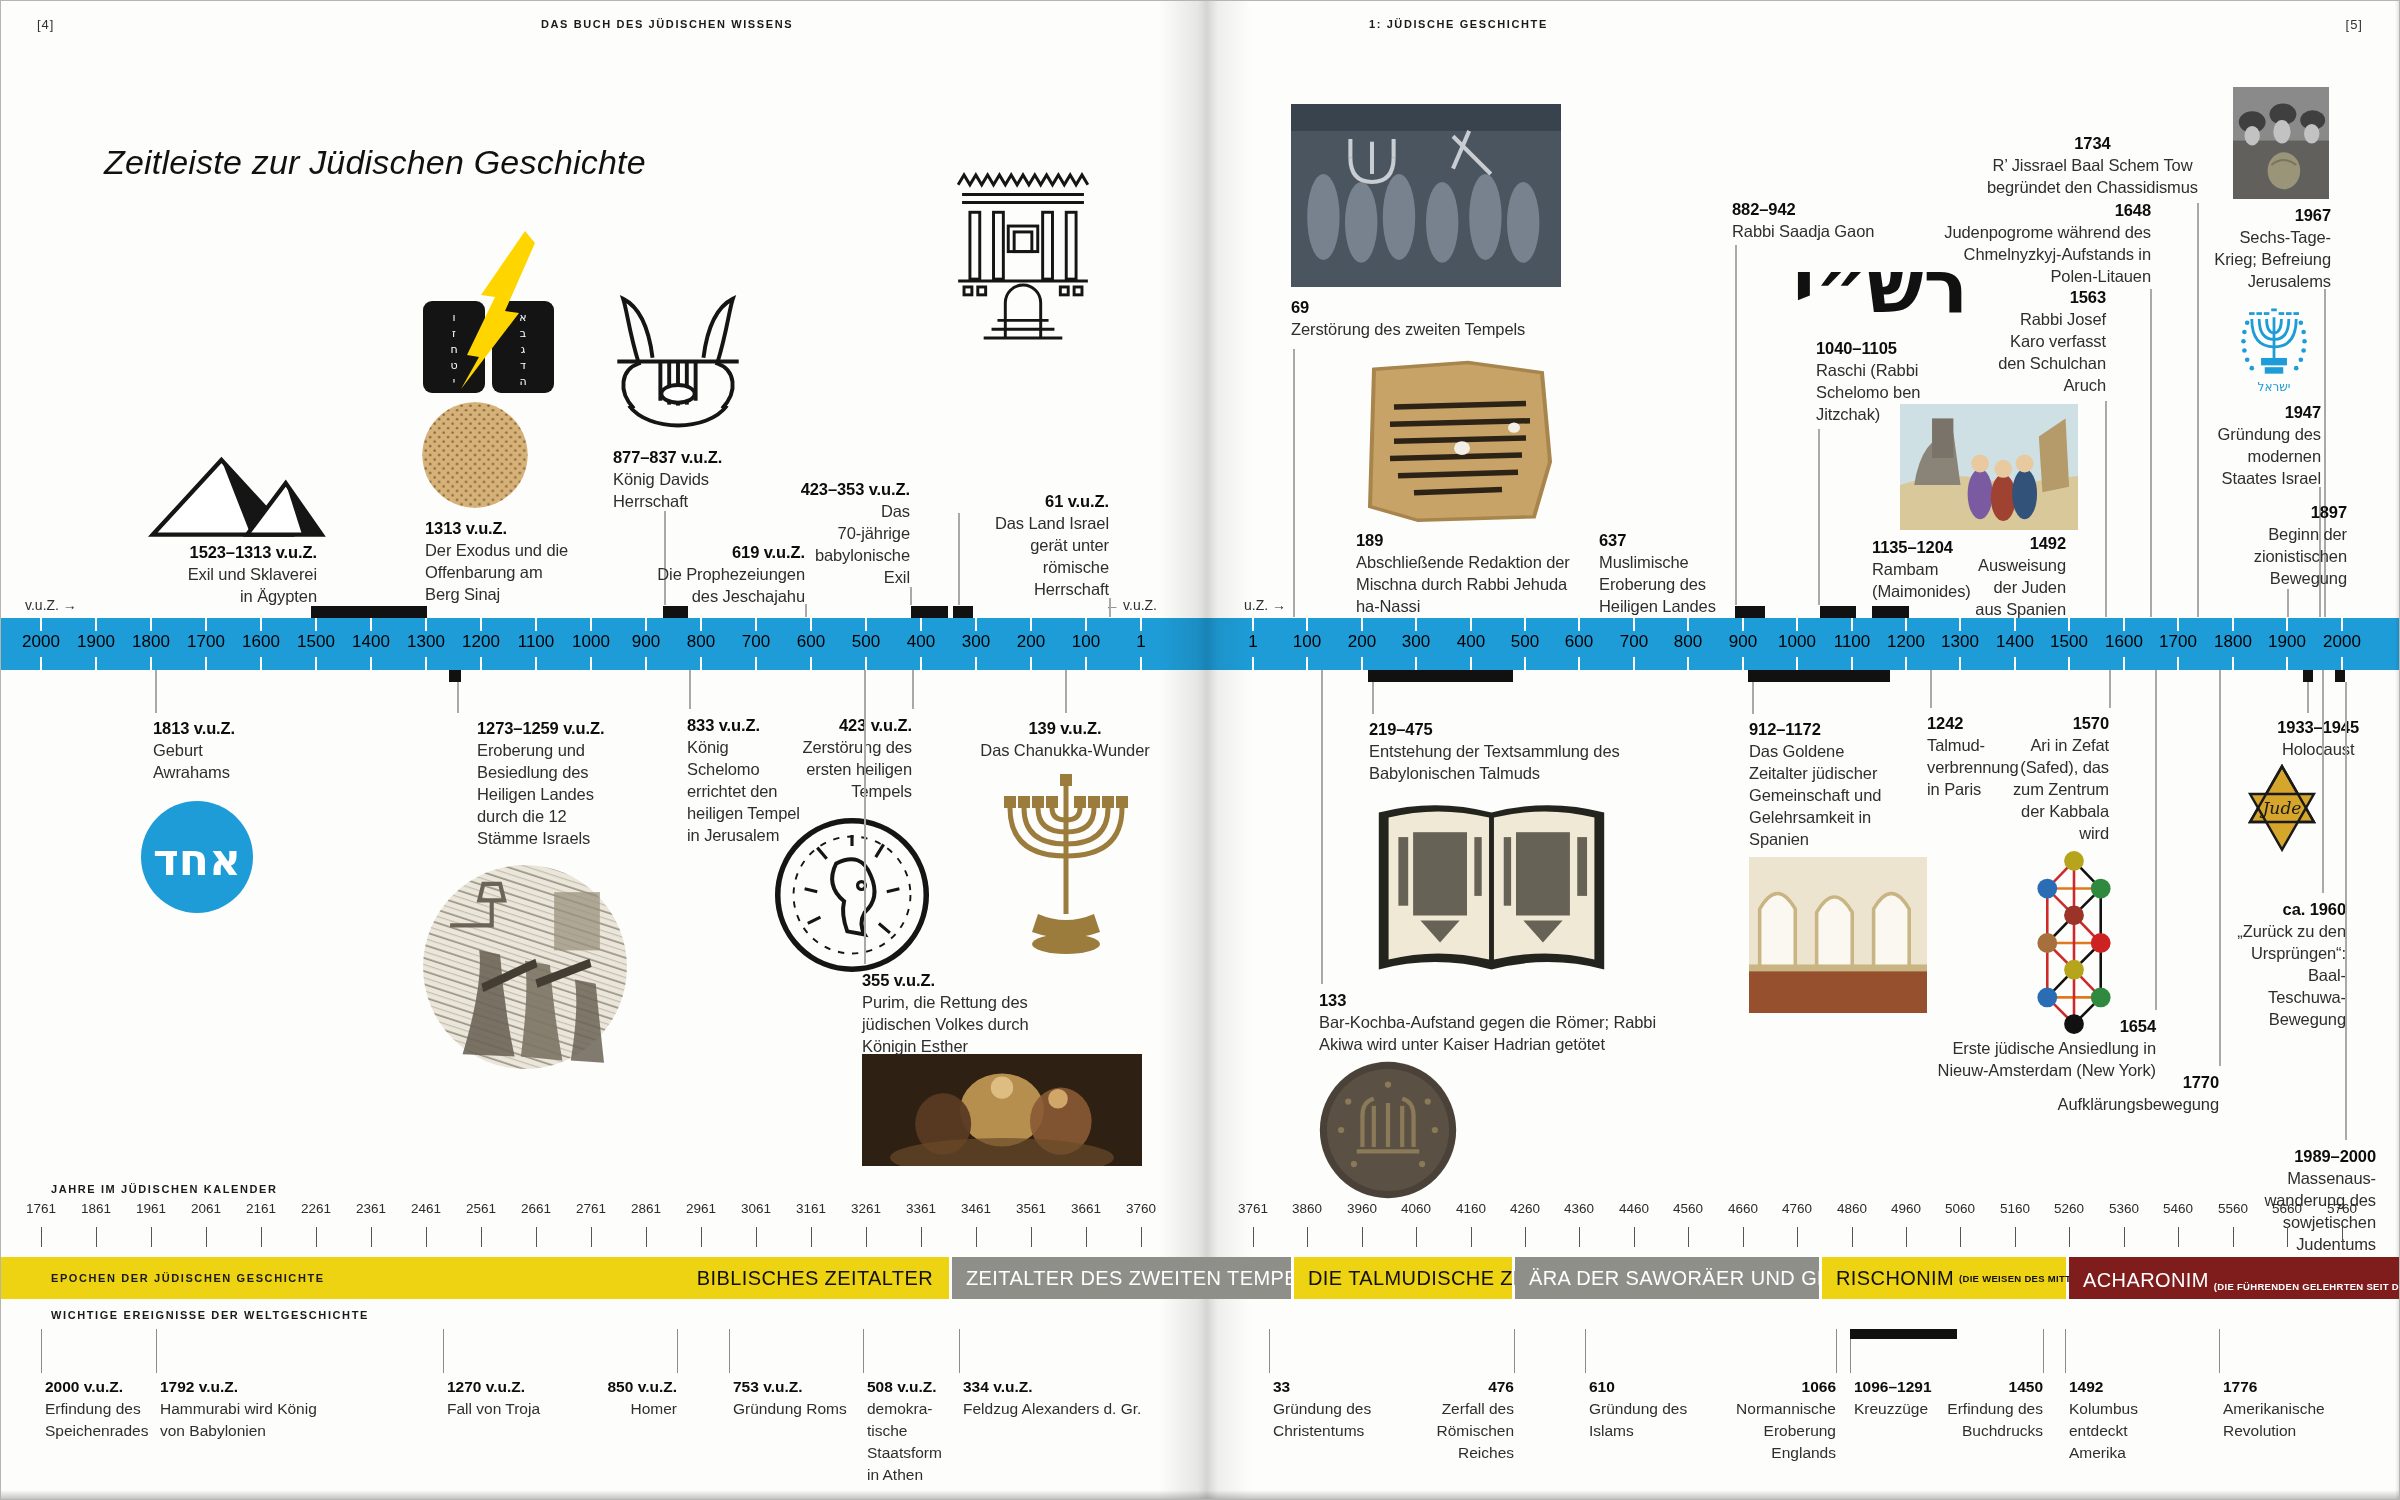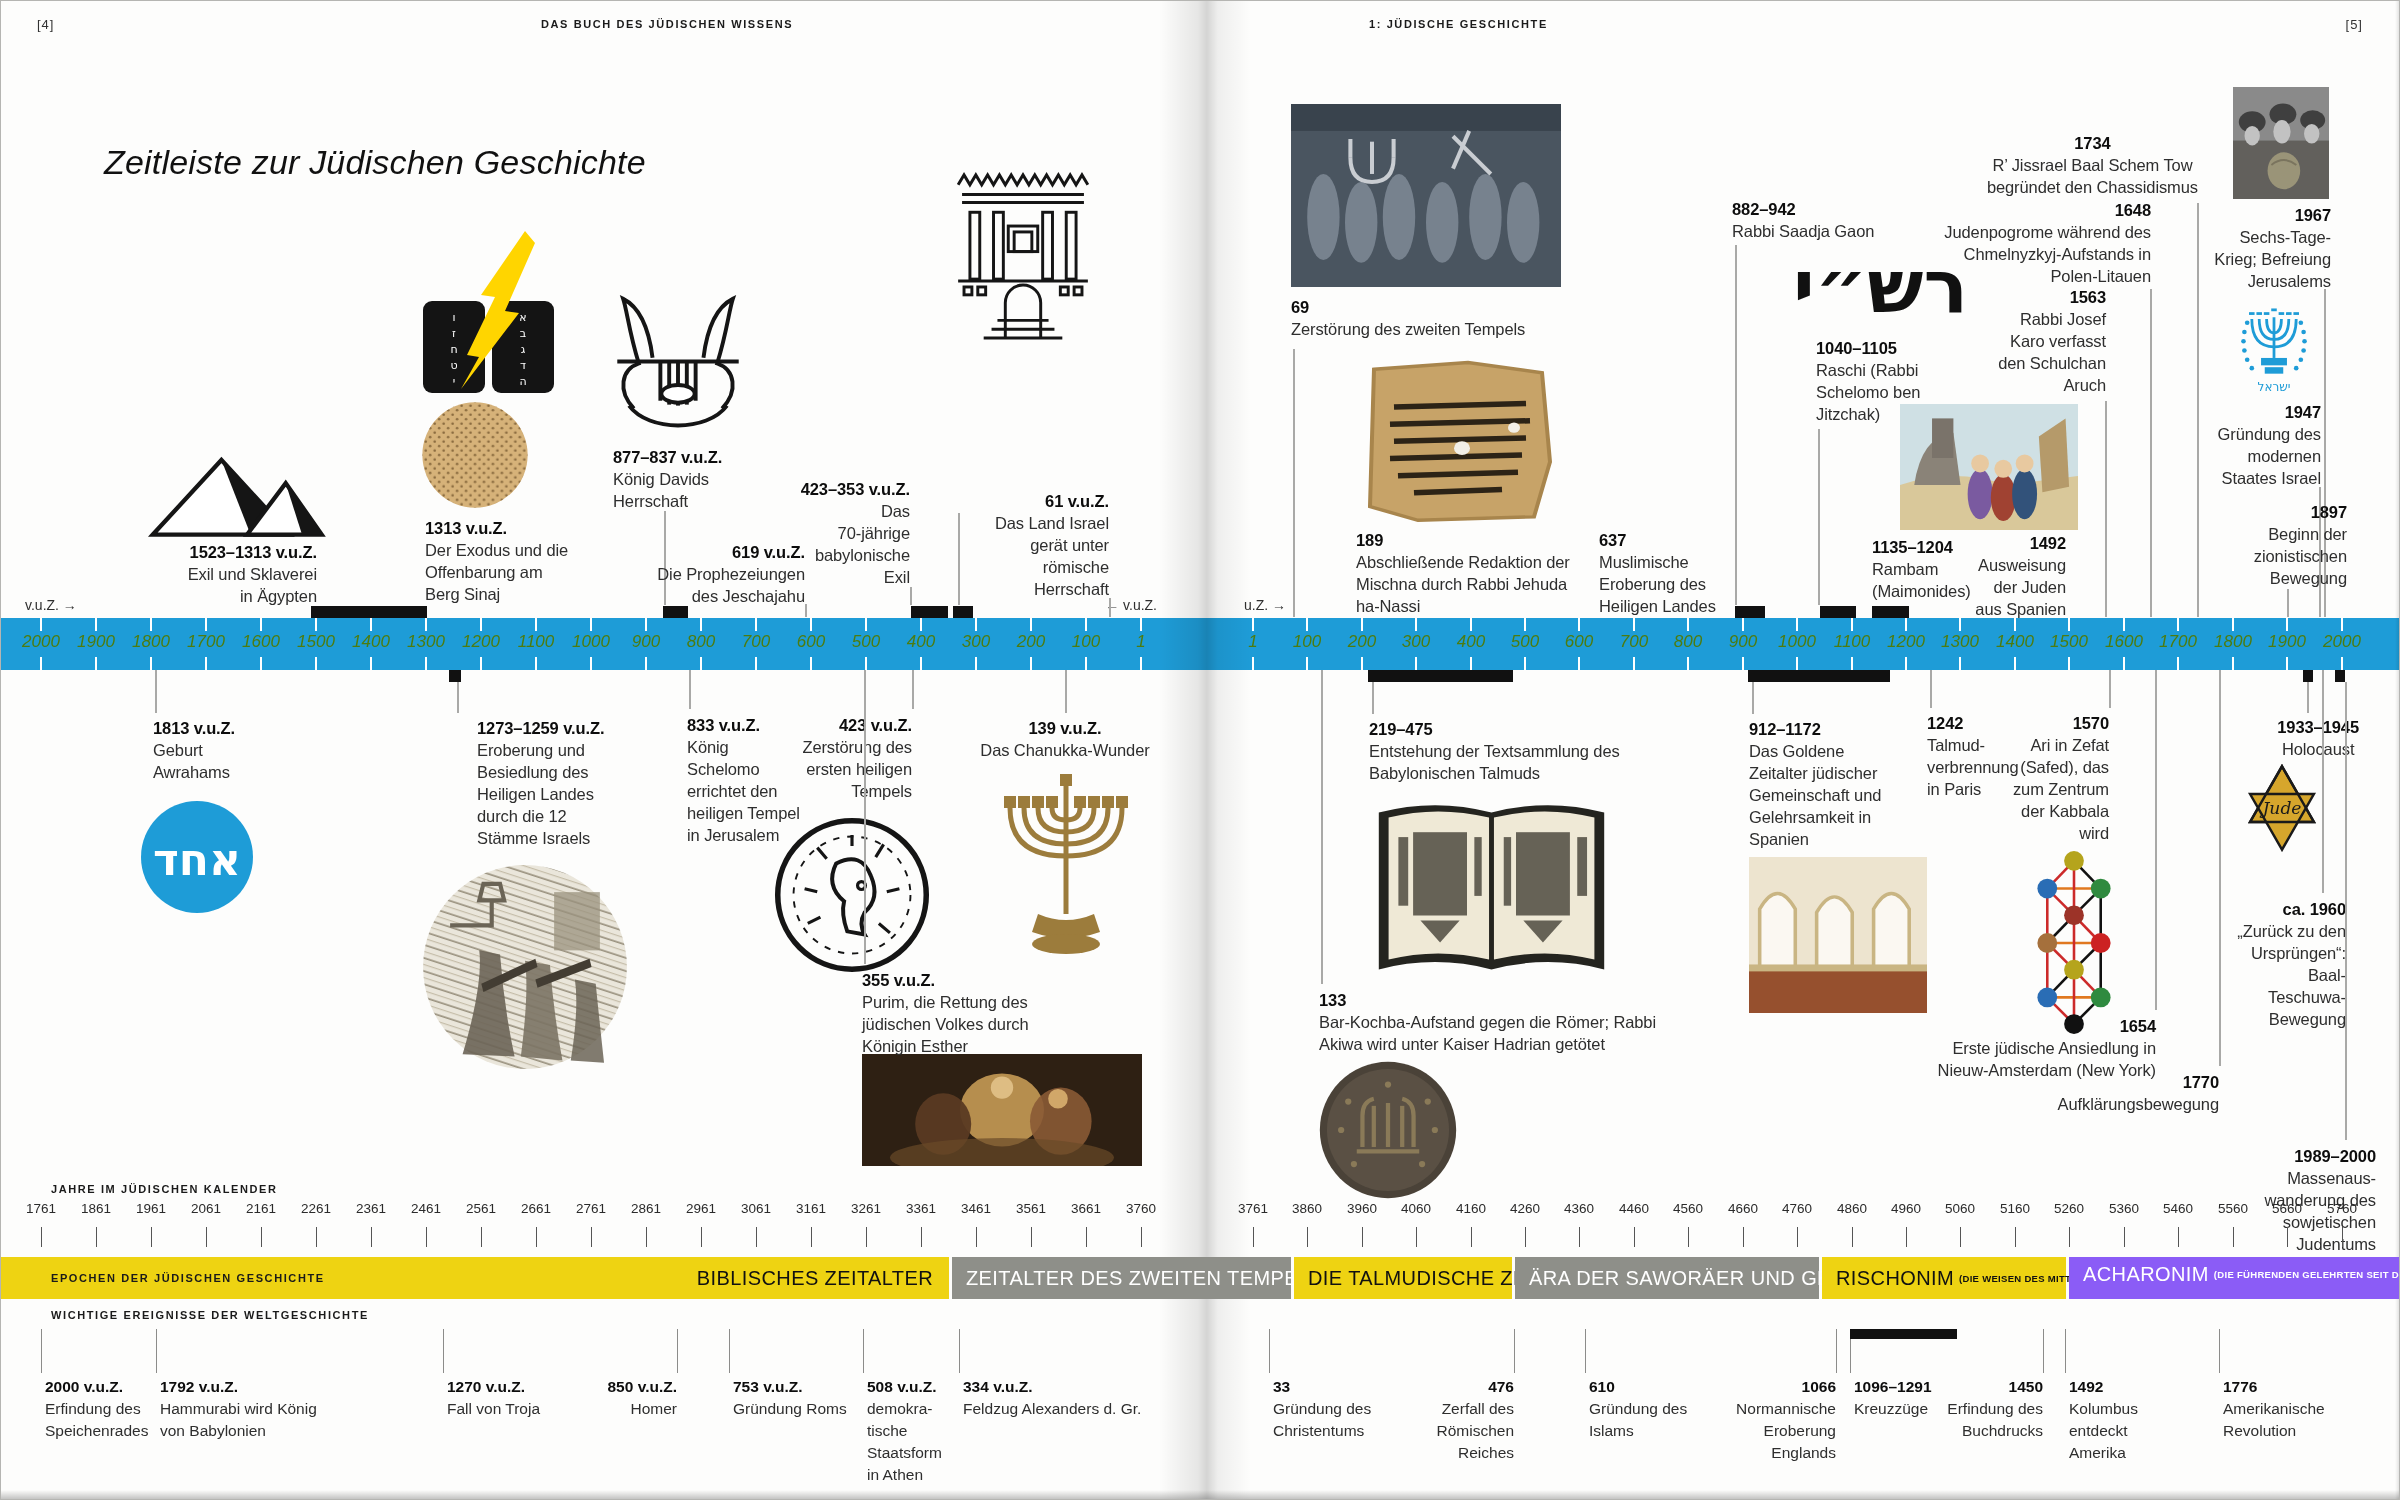--- a/index.html
+++ b/index.html
@@ -4,21 +4,21 @@
 <style>
   html,body{margin:0;padding:0;background:#e8e8e6;}
   #spread{position:relative;width:2400px;height:1500px;background:#fdfdfc;overflow:hidden;
           font-family:"Liberation Sans",sans-serif;color:#1a1a1a;border:1px solid #b5b5b2;box-sizing:border-box;}
   .abs{position:absolute;}
   .caps{font-size:11px;font-weight:bold;letter-spacing:1.6px;color:#1a1a1a;white-space:nowrap;}
   .pagenum{font-size:13px;letter-spacing:1px;color:#333;}
   #title{font-size:34px;font-style:italic;font-weight:500;letter-spacing:.2px;color:#111;white-space:nowrap;}
   #band{left:0;top:617px;width:2400px;height:52px;background:#1e9cd7;}
   .tick{width:2px;background:#fff;}
-  .band-num{font-size:17px;color:#4d7c0f;transform:translateX(-50%);top:631px;white-space:nowrap;font-style:italic;}
+  .band-num{font-size:17px;color:#000000;transform:translateX(-50%);top:631px;white-space:nowrap;}
   .axis-lab{font-size:14px;color:#2e2e2e;white-space:nowrap;top:596px;}
   .marker{background:#111;height:12px;}
   .conn{width:2px;background:#a9a9a7;}
   .ev{line-height:22px;font-size:16.5px;letter-spacing:-.1px;color:#2e2e2e;white-space:nowrap;}
   .ev .ev-year{font-weight:bold;color:#0d0d0d;}
   .cal-num{font-size:13.5px;color:#2b2b2b;transform:translateX(-50%);white-space:nowrap;}
   .cal-tick{width:1px;background:#555;top:1226px;height:20px;}
   .epoch{top:1256px;height:42px;display:flex;align-items:center;box-sizing:border-box;}
   .epoch .big{font-size:20px;font-weight:normal;letter-spacing:.4px;white-space:nowrap;}
   .epoch .small{font-size:9.5px;font-weight:bold;letter-spacing:.3px;margin-left:5px;white-space:nowrap;}
@@ -887,21 +887,21 @@
     <div class="abs epoch" style="left: 1293px; width: 218px; background: rgb(238, 211, 18); color: rgb(17, 17, 17); justify-content: flex-start; padding: 0px 0px 0px 14px;">
       <span class="big">DIE TALMUDISCHE ZEIT</span>
     </div>
     <div class="abs epoch" style="left: 1514px; width: 304px; background: rgb(142, 143, 137); color: rgb(255, 255, 255); justify-content: flex-start; padding: 0px 0px 0px 14px;">
       <span class="big">ÄRA DER SAWORÄER UND GEONIM</span>
     </div>
     <div class="abs epoch" style="left: 1821px; width: 244px; background: rgb(238, 211, 18); color: rgb(17, 17, 17); justify-content: flex-start; padding: 0px 0px 0px 14px;">
       <span class="big">RISCHONIM</span>
       <span class="small">(DIE WEISEN DES MITTELALTERS)</span>
     </div>
-    <div class="abs epoch" style="left: 2068px; width: 332px; background: #8b5cf6; color: rgb(255, 255, 255); justify-content: flex-start; padding: 0px 0px 7px 14px;">
+    <div class="abs epoch" style="left: 2068px; width: 332px; background: #7f1d1d; color: rgb(255, 255, 255); justify-content: flex-start; padding: 0px 0px 7px 14px; align-items: flex-end;">
       <span class="big">ACHARONIM</span>
       <span class="small">(DIE FÜHRENDEN GELEHRTEN SEIT DEM 16. JH.)</span>
     </div>
     <div class="abs we-tick" style="left: 40px;"></div>
     <div class="abs we" style="left: 44px; top: 1375px;">
       <div class="we-year">2000 v.u.Z.</div>
       <div>Erfindung des</div>
       <div>Speichenrades</div>
     </div>
     <div class="abs we-tick" style="left: 155px;"></div>

